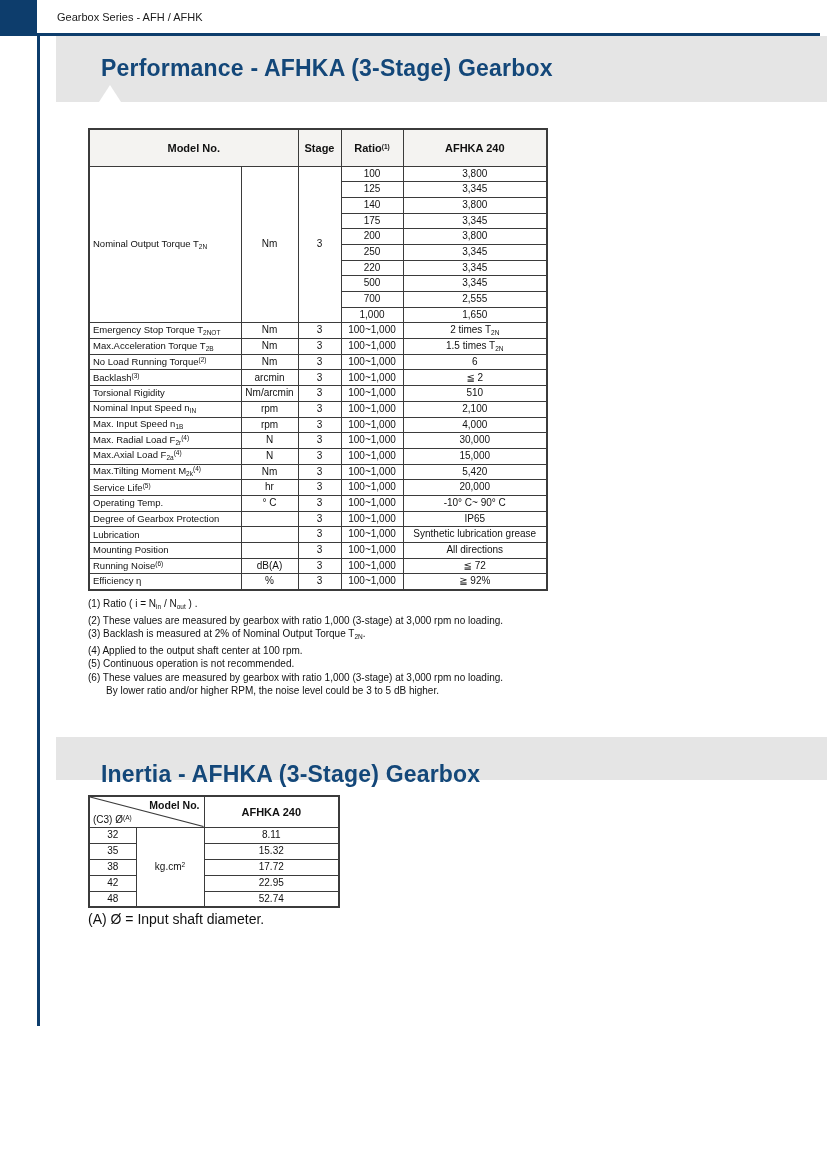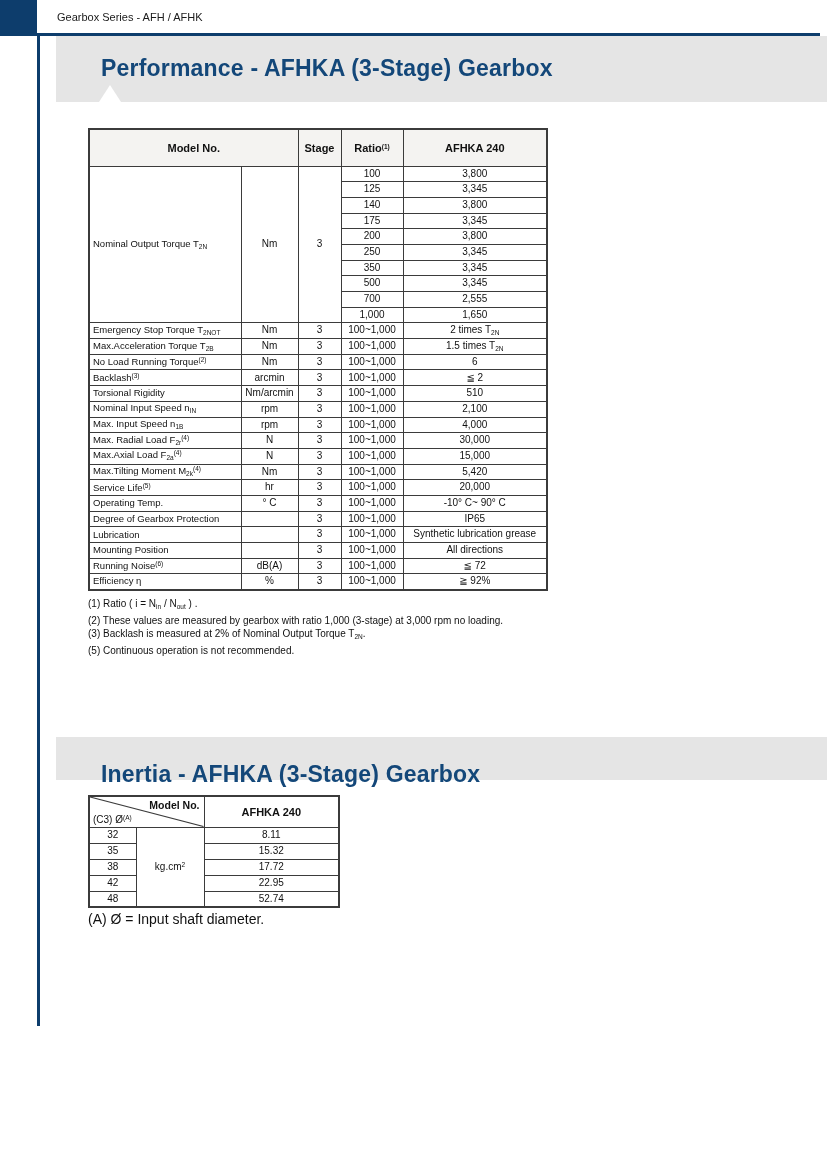--- a/index.html
+++ b/index.html
@@ -127,21 +127,21 @@
         </tr>
         <tr>
           <td class="ratio-cell">200</td>
           <td class="value-cell">3,800</td>
         </tr>
         <tr>
           <td class="ratio-cell">250</td>
           <td class="value-cell">3,345</td>
         </tr>
         <tr>
-          <td class="ratio-cell">350</td>
+          <td class="ratio-cell">220</td>
           <td class="value-cell">3,345</td>
         </tr>
         <tr>
           <td class="ratio-cell">500</td>
           <td class="value-cell">3,345</td>
         </tr>
         <tr>
           <td class="ratio-cell">700</td>
           <td class="value-cell">2,555</td>
         </tr>
@@ -268,21 +268,24 @@
           <td class="ratio-cell">100~1,000</td>
           <td class="value-cell">≧ 92%</td>
         </tr>
       </tbody>
   </table>
 
   <div class="footnotes" id="perf-footnotes">
       <div class="footnote">(1) Ratio ( i = N<sub>in</sub> / N<sub>out</sub> ) .</div>
       <div class="footnote">(2) These values are measured by gearbox with ratio 1,000 (3-stage) at 3,000 rpm no loading.</div>
       <div class="footnote">(3) Backlash is measured at 2% of Nominal Output Torque T<sub>2N</sub>.</div>
+      <div class="footnote">(4) Applied to the output shaft center at 100 rpm.</div>
       <div class="footnote">(5) Continuous operation is not recommended.</div>
+      <div class="footnote">(6) These values are measured by gearbox with ratio 1,000 (3-stage) at 3,000 rpm no loading.
+By lower ratio and/or higher RPM, the noise level could be 3 to 5 dB  higher.</div>
     </div>
 
   <section class="banner banner-inertia">
     <h1 class="banner-title">Inertia - AFHKA (3-Stage) Gearbox</h1>
   </section>
 
   <table class="inertia-table">
     <colgroup>
       <col style="width:47px">
         <col style="width:68px">

